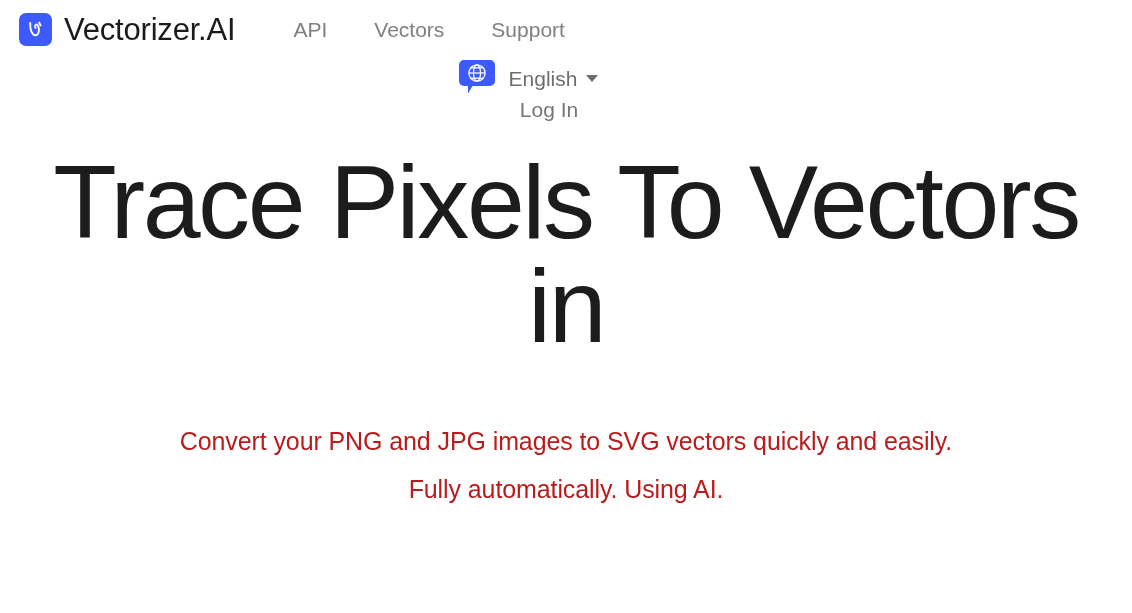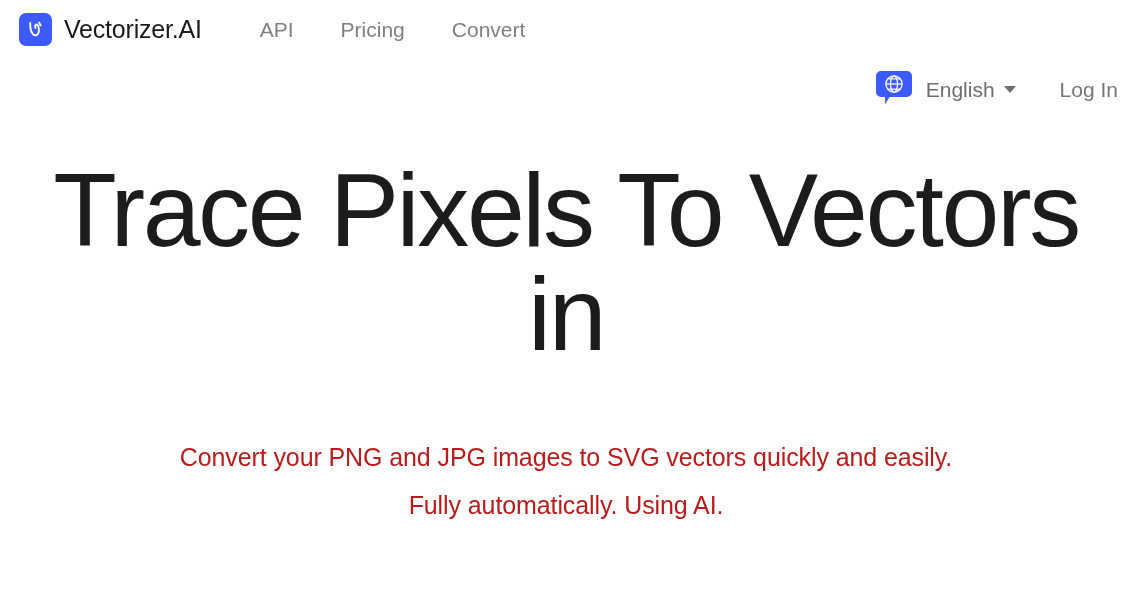--- a/index.html
+++ b/index.html
@@ -54,21 +54,21 @@
     justify-content: center;
     flex: 0 0 auto;
   }
 
   .brand-logo svg {
     display: block;
   }
 
   .brand-name {
     margin-left: 12px;
-    font-size: 25px;
+    font-size: 31px;
     line-height: 1;
     color: #1b1b1b;
     letter-spacing: -0.2px;
     white-space: nowrap;
   }
 
   .primary-nav {
     display: flex;
     align-items: center;
     margin-left: 58px;
@@ -82,21 +82,22 @@
     text-decoration: none;
     white-space: nowrap;
     cursor: pointer;
   }
 
   .header-row-secondary {
     display: flex;
     align-items: center;
     justify-content: flex-end;
     height: 62px;
-    padding-right: 14px;
+    padding-right: 34px;
+    flex-direction: column;
   }
 
   .lang-selector {
     display: flex;
     align-items: center;
     cursor: pointer;
     margin-right: 44px;
   }
 
   .lang-icon {
@@ -139,21 +140,21 @@
   
   .hero {
     position: absolute;
     top: 150px;
     left: 0;
     width: 1132px;
     text-align: center;
   }
 
   .hero-title {
-    margin: 8px;
+    margin: 0;
     font-size: 104px;
     line-height: 1.0;
     font-weight: 400;
     color: #1c1c1c;
     letter-spacing: -2.4px;
     padding: 0 8px;
   }
 
   .hero-sub {
     margin: 0;
@@ -181,22 +182,22 @@
           <svg width="24" height="24" viewBox="0 0 24 24" aria-hidden="true">
             <path d="M6.2 6.0 C6.2 6.0 6.0 11.5 7.4 14.6 C8.5 17.1 10.4 18.6 12.2 18.2 C14.0 17.8 14.9 15.6 14.9 12.6 C14.9 9.2 13.3 7.2 12.1 7.6 C11.0 8.0 10.8 9.9 11.6 11.0" fill="none" stroke="#ffffff" stroke-width="1.9" stroke-linecap="round" stroke-linejoin="round"></path>
             <path d="M15.2 5.6 C15.2 5.6 15.9 7.4 16.6 8.3" fill="none" stroke="#ffffff" stroke-width="1.9" stroke-linecap="round"></path>
           </svg>
         </span>
         <span class="brand-name">Vectorizer.AI</span>
       </div>
 
       <nav class="primary-nav">
         <a class="nav-link" href="#">API</a>
-        <a class="nav-link" href="#">Pricing</a>
-        <a class="nav-link" href="#">Convert</a>
+        <a class="nav-link" href="#">Vectors</a>
+        <a class="nav-link" href="#">Support</a>
       </nav>
 
     </div>
 
     <div class="header-row-secondary">
 
       <div class="lang-selector">
         <span>
           <svg class="lang-icon" viewBox="0 0 42 42" aria-hidden="true">
             <path d="M8.0 3.0 H34.0 A5.0 5.0 0 0 1 39.0 8.0 V24.0 A5.0 5.0 0 0 1 34.0 29.0 H16.5 L12.0 36.5 V29.0 H8.0 A5.0 5.0 0 0 1 3.0 24.0 V8.0 A5.0 5.0 0 0 1 8.0 3.0 Z" fill="#3d5afe"></path>

